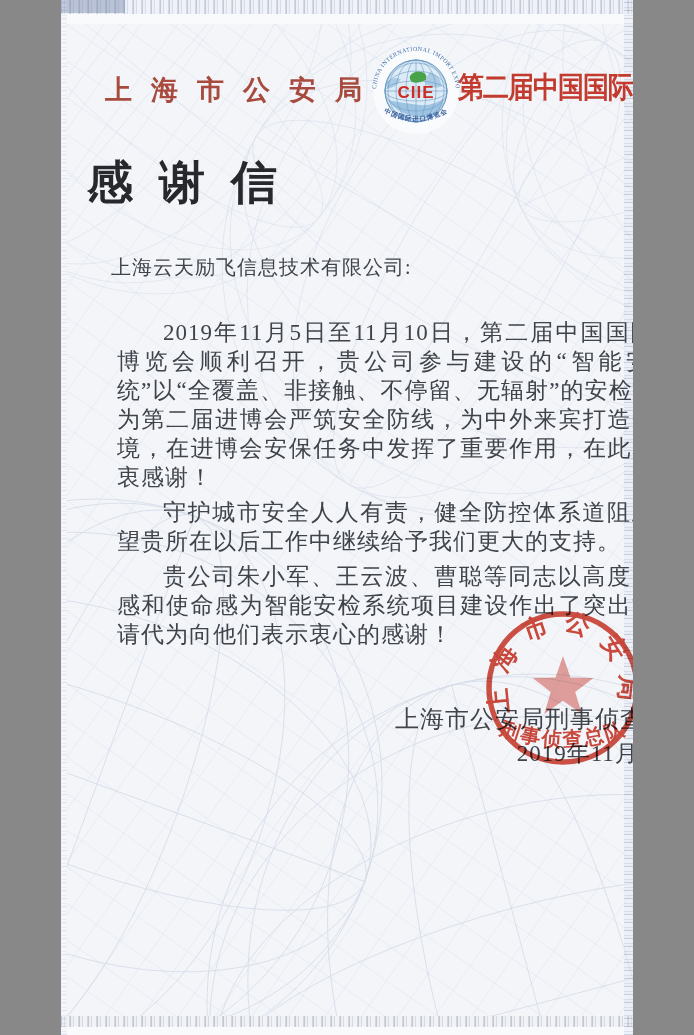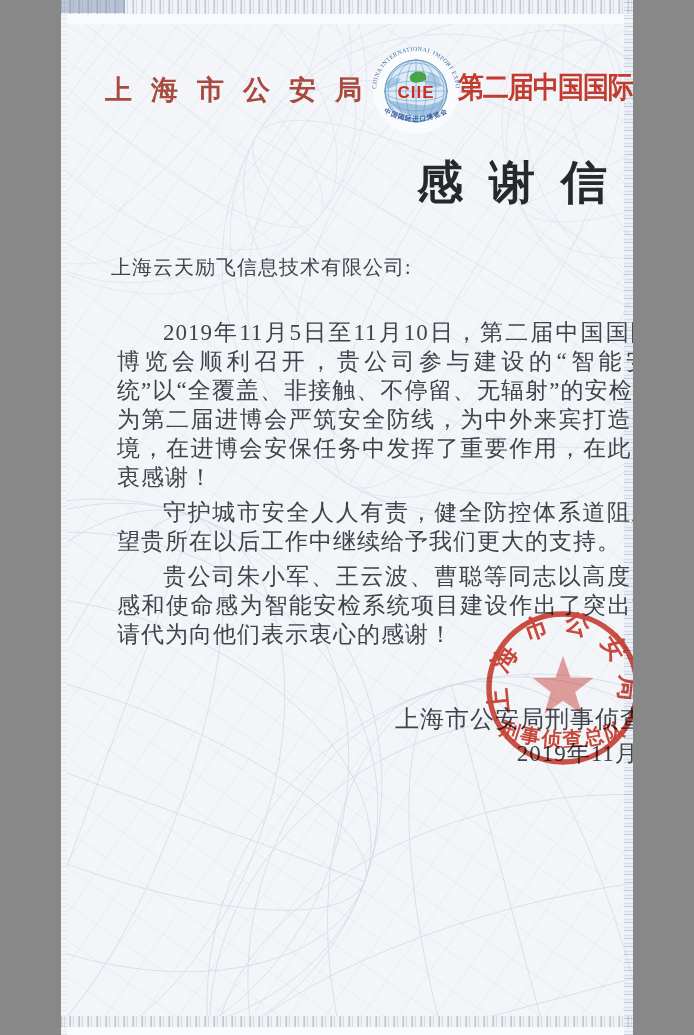--- a/index.html
+++ b/index.html
@@ -36,21 +36,21 @@
   }
   .logo{position:absolute; left:311px; top:42px; width:88px; height:94px;}
   .expo{
     position:absolute; left:397px; top:68px; white-space:nowrap;
     font-family:"Liberation Sans","DejaVu Sans",sans-serif;
     font-size:26px; font-weight:900; letter-spacing:-1px; color:var(--expo-red);
     transform:scaleY(1.12); transform-origin:left top;
   }
   
   .title{
-    position:absolute; left:0; right:0; top:152px; margin:0; text-align:right;
+    position:absolute; left:0; right:0; top:152px; margin:0; text-align:left;
     font-family:"Liberation Sans","DejaVu Sans",sans-serif;
     font-size:46px; font-weight:900; letter-spacing:26px; padding-left:26px;
     color:var(--title-ink);
   }
   .letter-body{
     position:absolute; left:50px; top:253px; width:600px;
     color:var(--ink); font-size:23px; line-height:29px; letter-spacing:1px;
     text-align:justify;
   }
   .salutation{margin:0 0 36px 0; font-size:20px;}

